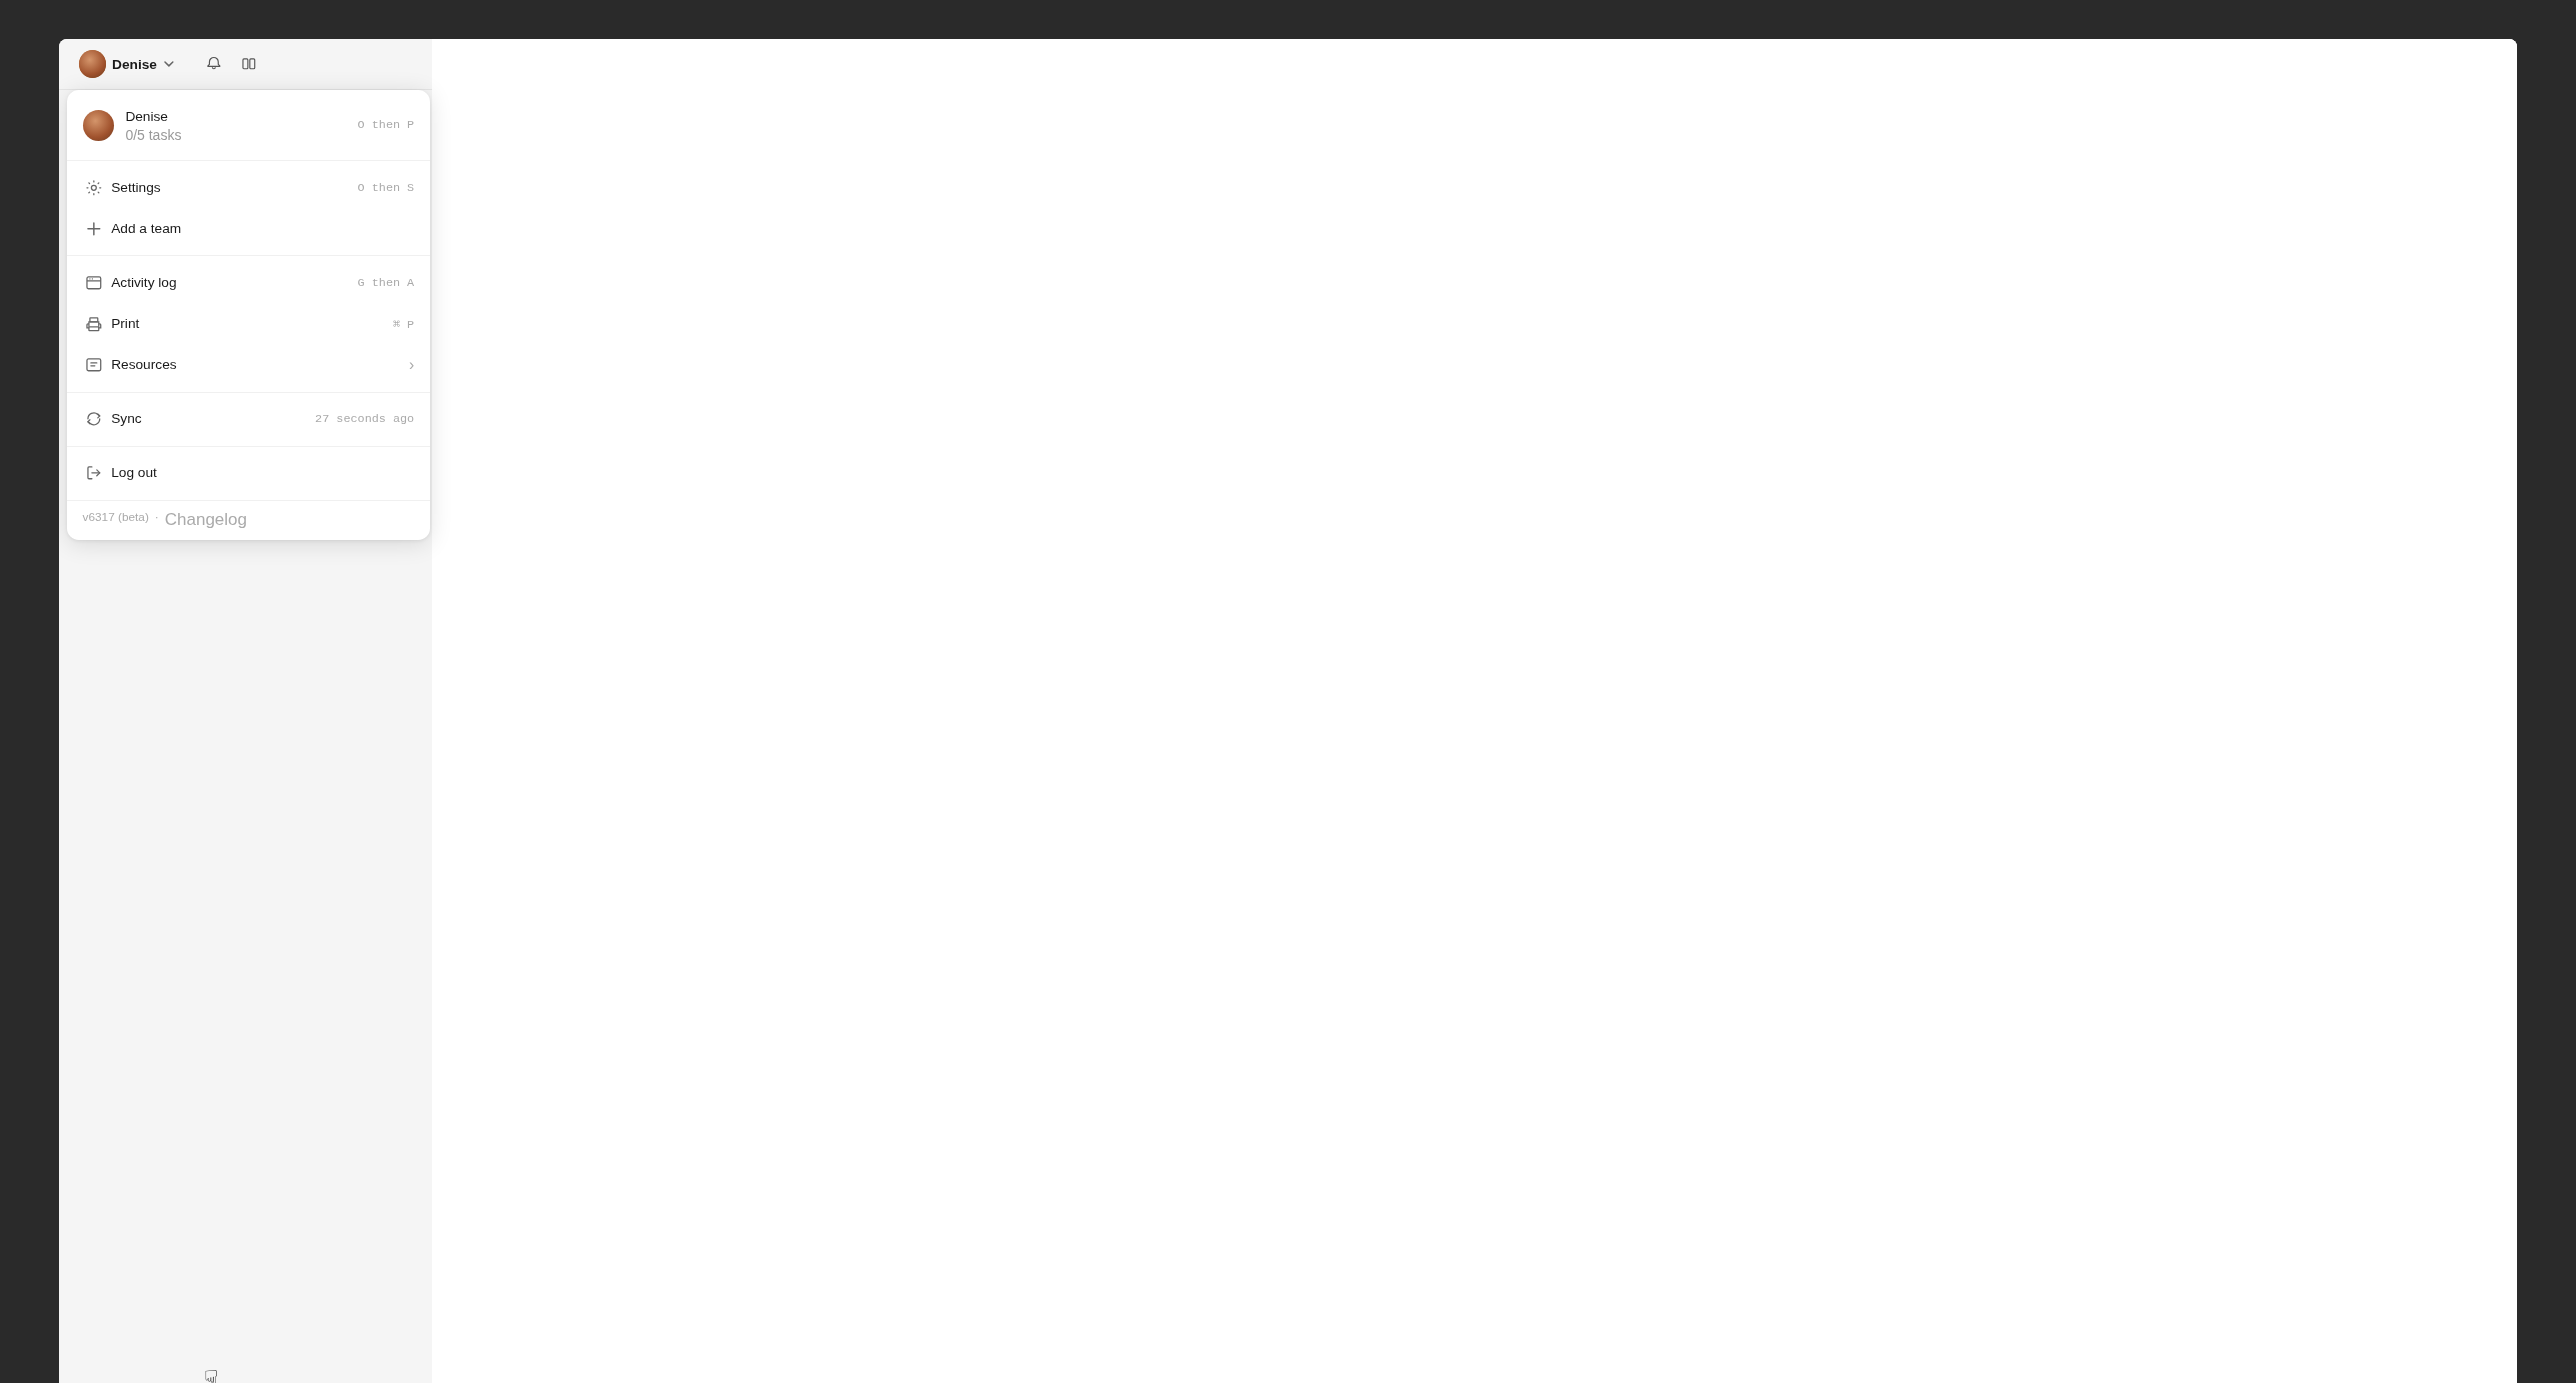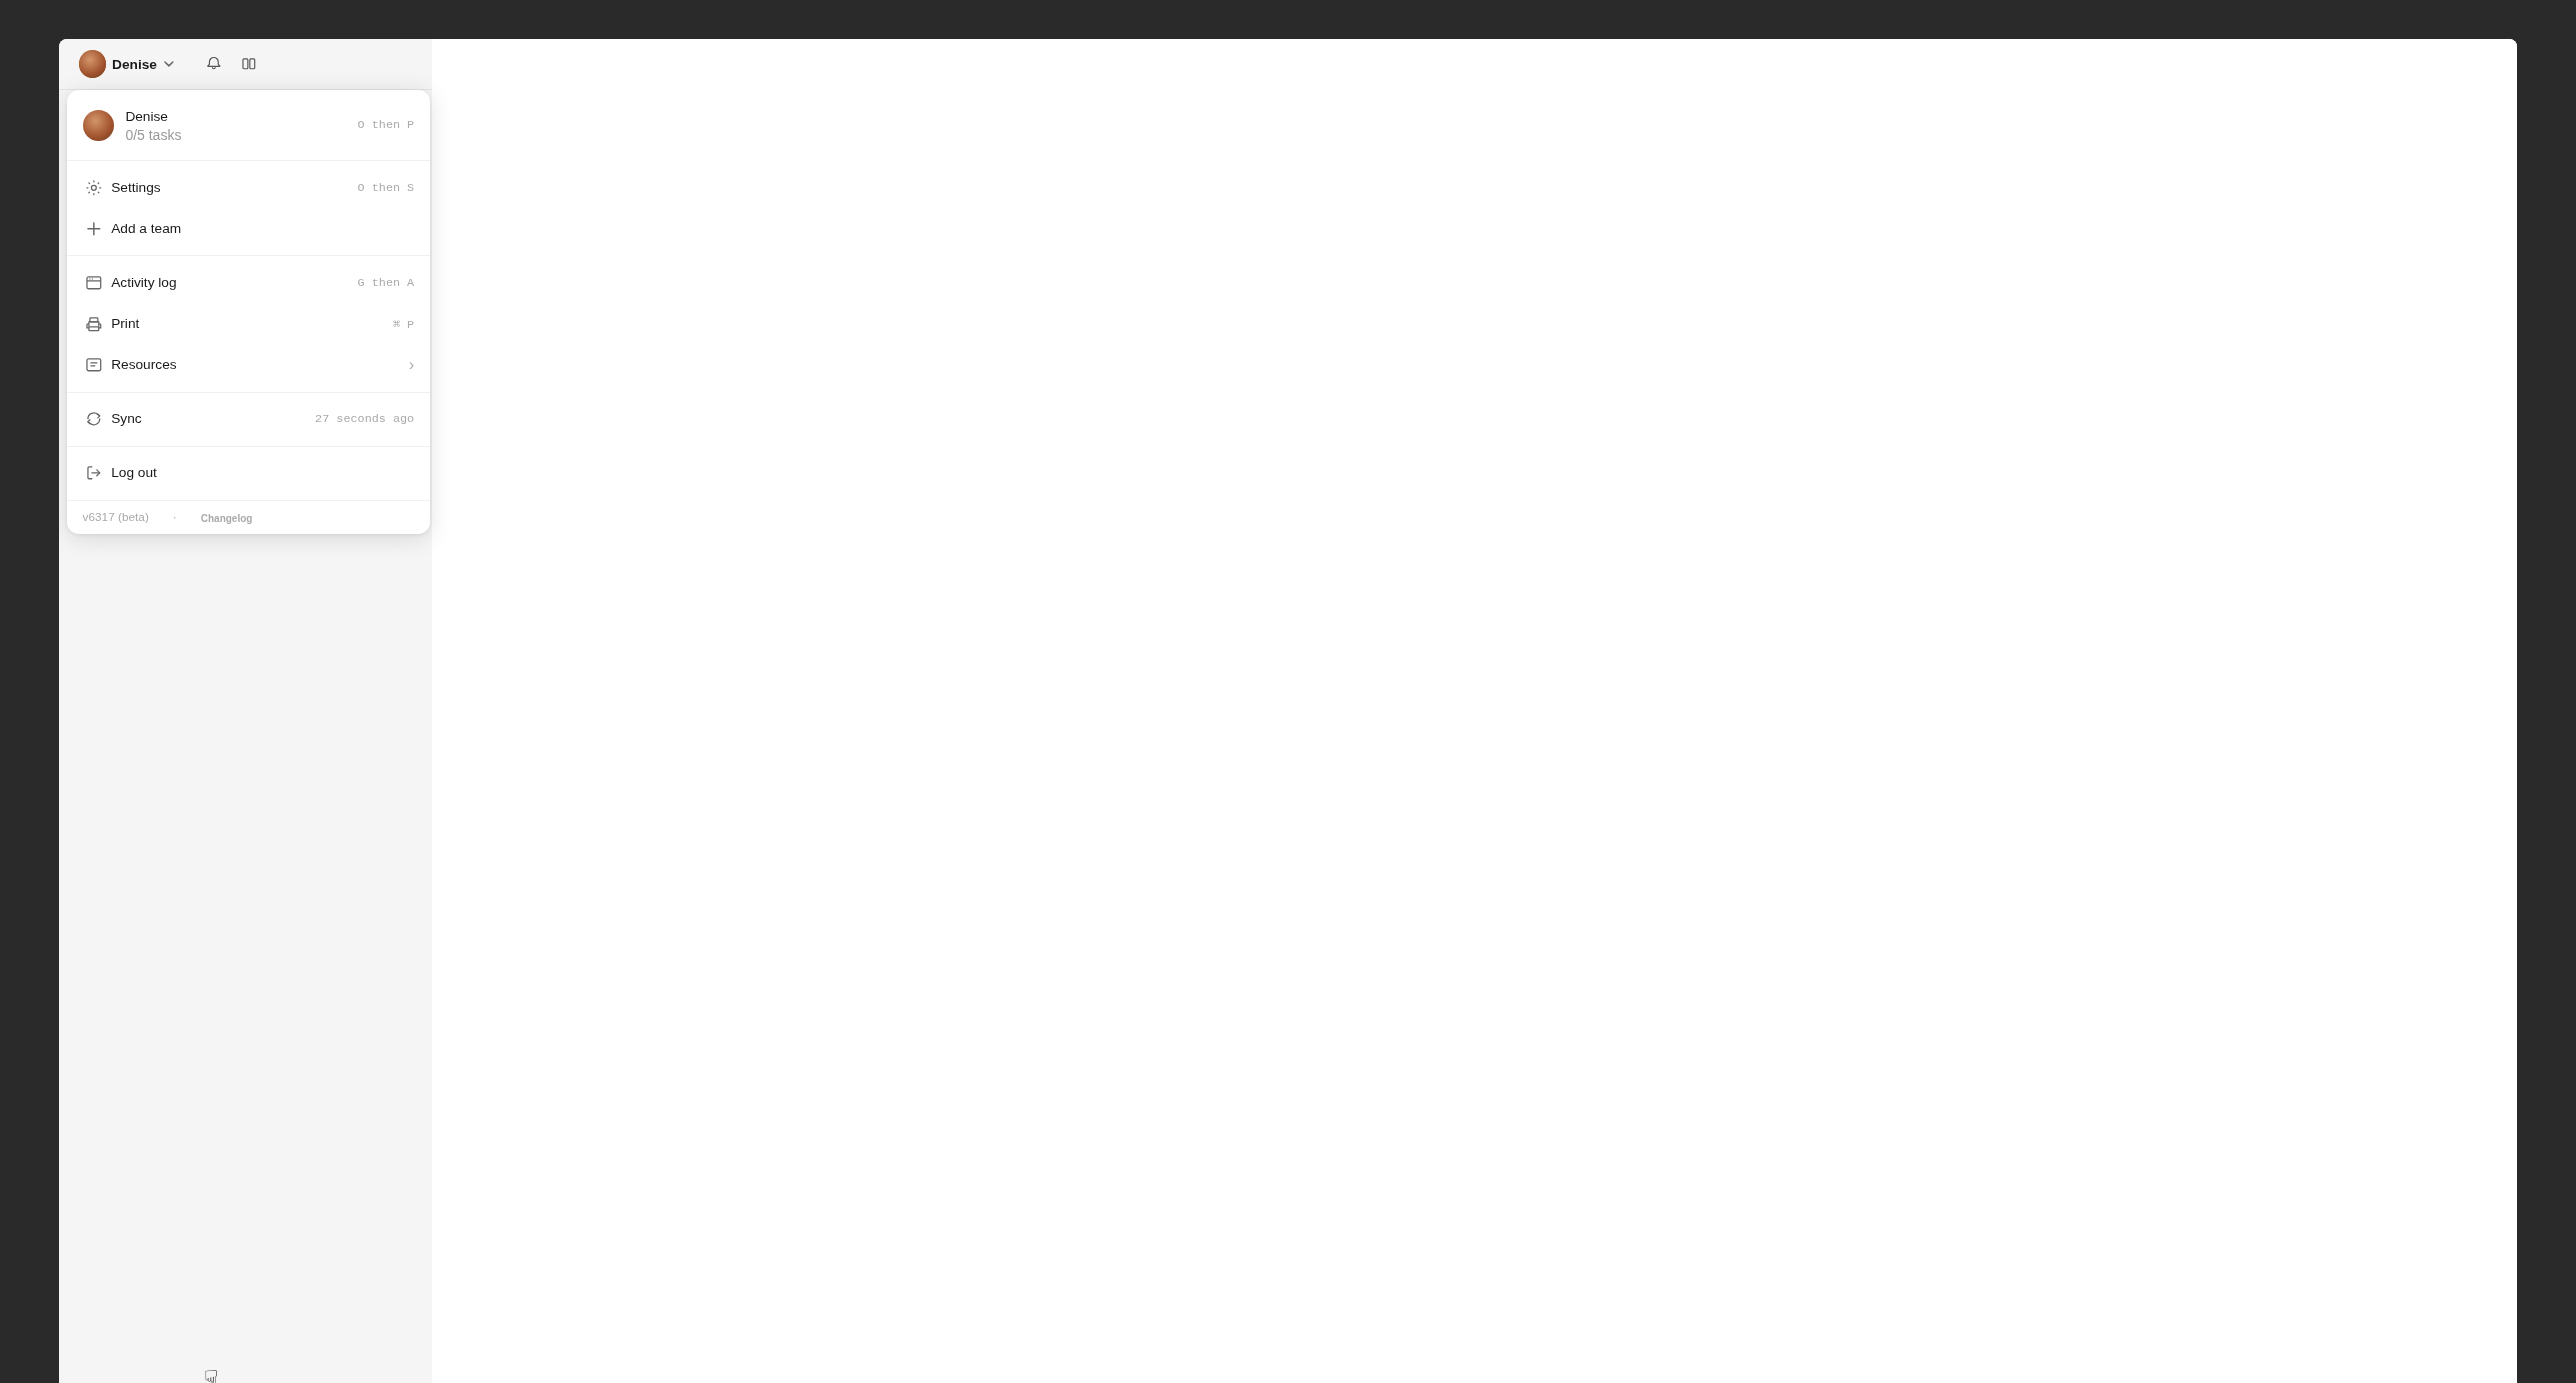--- a/index.html
+++ b/index.html
@@ -183,35 +183,34 @@
       width: 31px;
       height: 31px;
       border-radius: 50%;
       background: radial-gradient(circle at 40% 35%, #d4956b, #a0522d 60%, #6b3a1f);
       flex-shrink: 0;
     }
 
     .footer-section {
       padding: 9.8px 15.7px;
       display: flex;
-      align-items: flex-end;
-      gap: 24px;
+      align-items: flex-start;
+      gap: 6px;
     }
 
     .footer-text {
       font-size: 11.8px;
       color: #aaa;
     }
 
     .footer-link {
-      font-size: 10px;
+      font-size: 17px;
       color: #aaa;
       cursor: pointer;
       text-decoration: none;
-      font-weight: bold;
     }
 
     .footer-dot {
       font-size: 11.8px;
       color: #aaa;
     }
 
     
     .svg-icon {
       width: 17.7px;

